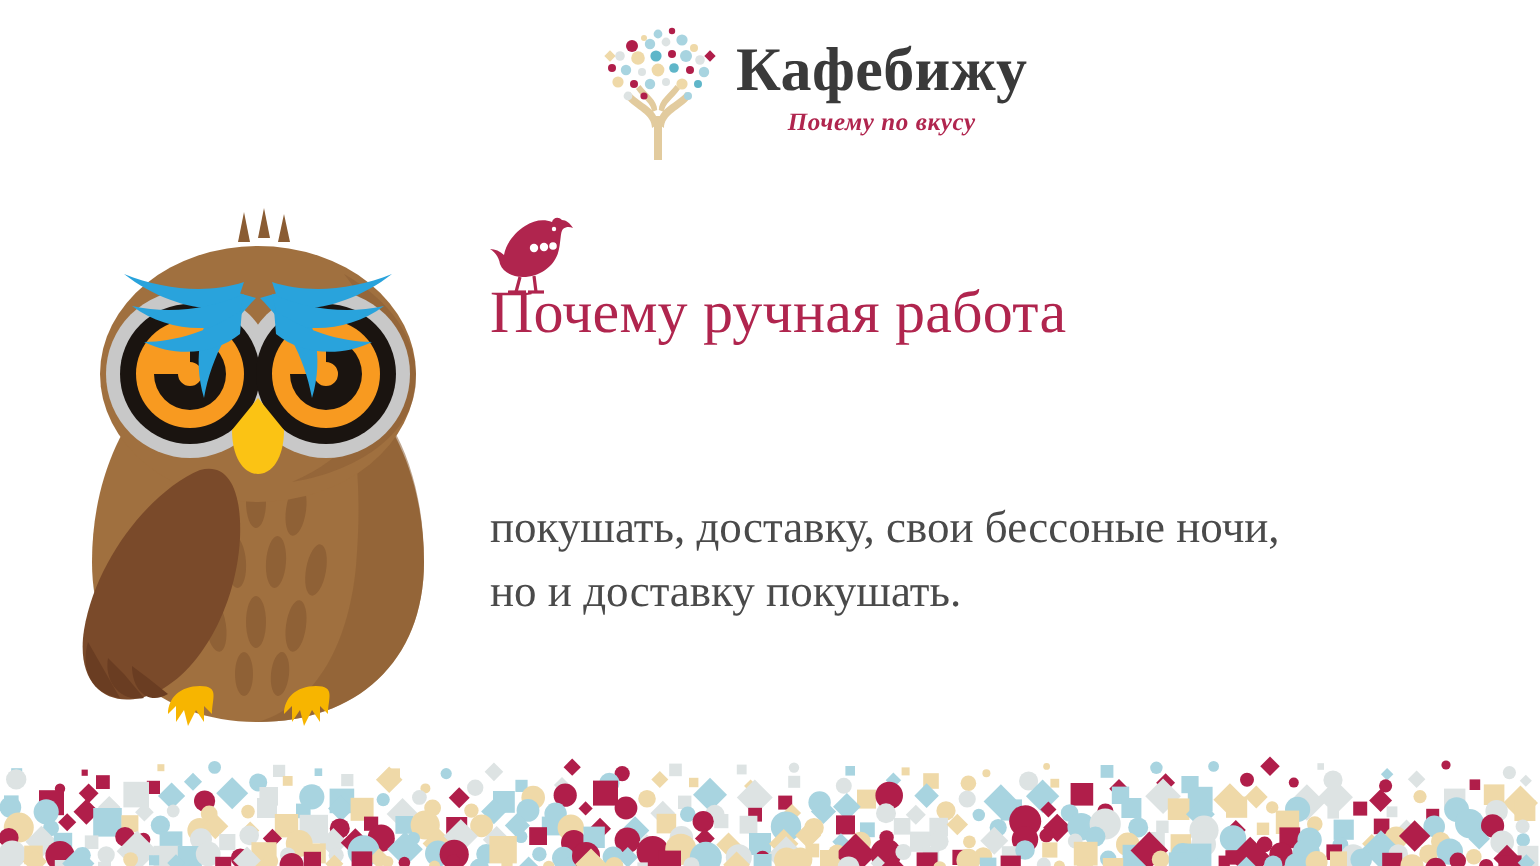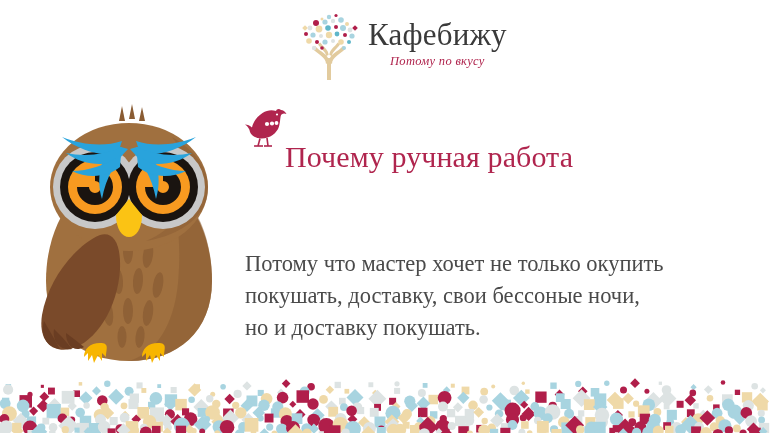--- a/index.html
+++ b/index.html
@@ -19,20 +19,21 @@
   }
 
   
   .logo {
     position: absolute;
     left: 296px;
     top: 8px;
     display: flex;
     align-items: center;
     gap: 6px;
+    font-weight: bold;
   }
   .logo-mark { width: 66px; height: 72px; display: block; }
   .logo-text { display: flex; flex-direction: column; align-items: center; }
   .brand-name {
     font-family: "Liberation Serif", serif;
     font-size: 31px;
     color: #3a3a3a;
     line-height: 1.05;
     letter-spacing: 0.2px;
     white-space: nowrap;
@@ -72,21 +73,21 @@
     top: 138px;
     width: 500px;
     color: #b0254e;
     font-family: "Liberation Serif", serif;
     font-size: 30px;
     line-height: 1.28;
     font-weight: normal;
     margin: 0;
     letter-spacing: 0.1px;
   }
-  .headline .line { display: block; white-space: nowrap; margin-left: 40px; }
+  .headline .line { display: block; white-space: nowrap; }
 
   
   .bodytext {
     position: absolute;
     left: 245px;
     top: 248px;
     width: 520px;
     color: #4a4a4a;
     font-family: "Liberation Serif", serif;
     font-size: 22.5px;
@@ -150,21 +151,21 @@
         <circle cx="53" cy="34" r="2" fill="#5fb6c9"></circle>
         <circle cx="18" cy="40" r="2.2" fill="#dde3e3"></circle>
         <circle cx="26" cy="40" r="1.8" fill="#b01e4a"></circle>
         <circle cx="48" cy="40" r="2" fill="#a8d4e0"></circle>
         <rect x="7" y="18" width="4" height="4" transform="rotate(45 9 20)" fill="#efd9a8"></rect>
         <rect x="57" y="18" width="4" height="4" transform="rotate(45 59 20)" fill="#b01e4a"></rect>
       </g>
     </svg>
     <div class="logo-text">
       <div class="brand-name">Кафебижу</div>
-      <div class="brand-tagline">Потому по вкусу</div>
+      <div class="brand-tagline">Почему по вкусу</div>
     </div>
   </div>
 
   <svg class="owl" viewBox="0 0 215 265">
 
     <g fill="#8a5c33">
       <path d="M97 18 L100 3 L103 18 z"></path>
       <path d="M107 16 L110 1 L113 16 z"></path>
       <path d="M117 18 L120 4 L123 18 z"></path>
     </g>
@@ -239,21 +240,20 @@
       <path d="M11 40 L20 40"></path>
       <path d="M21 40 L29 40"></path>
     </g>
   </svg>
 
   <h1 class="headline">
     <span class="line">Почему ручная работа</span>
   </h1>
 
   <p class="bodytext">
-    <span class="line">Потому что мастер хочет не только окупить</span>
     <span class="line">покушать, доставку, свои бессоные ночи,</span>
     <span class="line">но и доставку покушать.</span>
   </p>
 
   <svg class="footer-pattern" viewBox="0 0 770 62" preserveAspectRatio="none">
     <rect x="0" y="0" width="770" height="62" fill="#ffffff"></rect>
     <g id="confetti">
         <rect x="5.6" y="13.1" width="5.5" height="5.5" fill="#a8d4e0"></rect>
         <rect x="40.8" y="13.8" width="3.1" height="3.1" fill="#b01e4a"></rect>
         <rect x="78.7" y="11.1" width="3.5" height="3.5" fill="#efd9a8"></rect>

